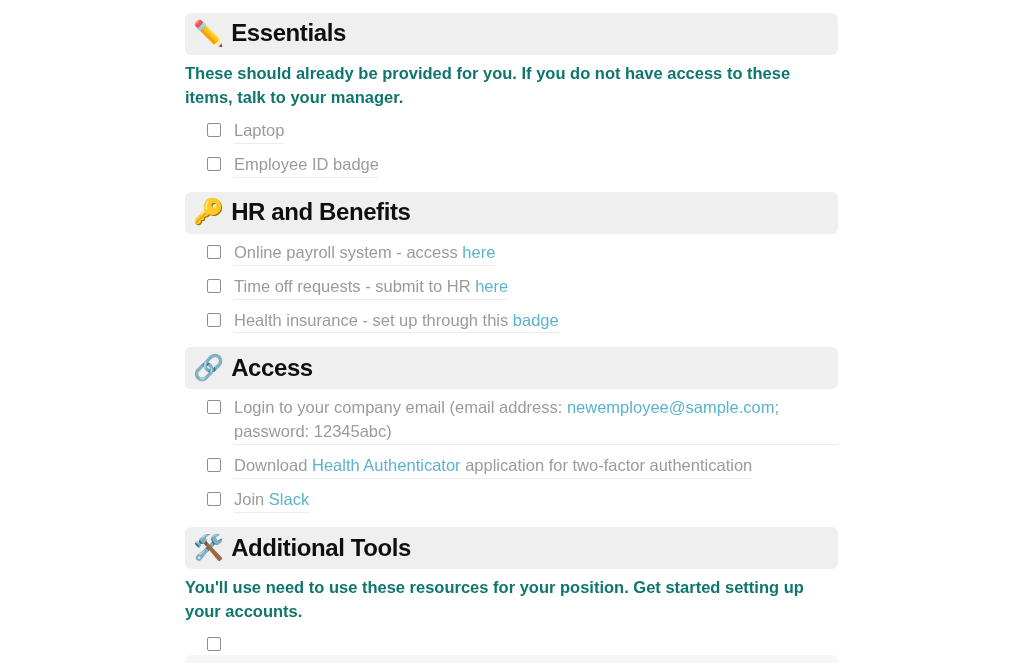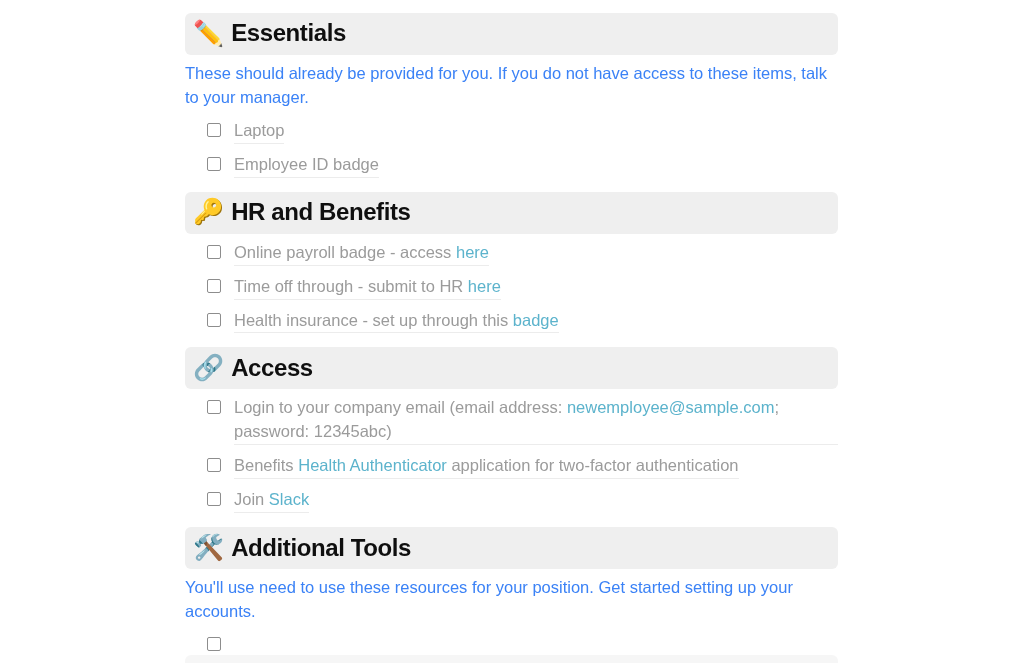--- a/index.html
+++ b/index.html
@@ -50,23 +50,24 @@
     color: #0f0f0f;
     letter-spacing: -0.4px;
     line-height: 1.05;
     font-family: "Liberation Sans", sans-serif;
   }
 
   
   .desc {
     font-size: 16.5px;
     line-height: 1.45;
-    color: #3b82f6;
+    color: #0f766e;
     margin: 4px 0 9px 0;
     max-width: 645px;
+    font-weight: bold;
   }
 
   
   .checklist {
     margin: 0 0 14px 0;
     padding: 0;
     list-style: none;
   }
   .check-row {
     display: flex;
@@ -138,46 +139,46 @@
     </div>
 
     <div class="section-block">
       <div class="section-header">
         <span class="section-emoji">🔑</span>
         <span class="section-title">HR and Benefits</span>
       </div>
       <ul class="checklist">
         <li class="check-row">
           <span class="checkbox"></span>
-          <span class="check-label"><span>Online payroll badge - access </span><a class="lnk">here</a></span>
-        </li>
-        <li class="check-row">
-          <span class="checkbox"></span>
-          <span class="check-label"><span>Time off through - submit to HR </span><a class="lnk">here</a></span>
+          <span class="check-label"><span>Online payroll system - access </span><a class="lnk">here</a></span>
+        </li>
+        <li class="check-row">
+          <span class="checkbox"></span>
+          <span class="check-label"><span>Time off requests - submit to HR </span><a class="lnk">here</a></span>
         </li>
         <li class="check-row">
           <span class="checkbox"></span>
           <span class="check-label"><span>Health insurance - set up through this </span><a class="lnk">badge</a></span>
         </li>
       </ul>
     </div>
 
     <div class="section-block">
       <div class="section-header">
         <span class="section-emoji">🔗</span>
         <span class="section-title">Access</span>
       </div>
       <ul class="checklist">
         <li class="check-row">
           <span class="checkbox"></span>
           <span class="check-label"><span>Login to your company email (email address: </span><a class="lnk">newemployee@sample.com</a><span>; password: 12345abc)</span></span>
         </li>
         <li class="check-row">
           <span class="checkbox"></span>
-          <span class="check-label"><span>Benefits </span><a class="lnk">Health Authenticator</a><span> application for two-factor authentication</span></span>
+          <span class="check-label"><span>Download </span><a class="lnk">Health Authenticator</a><span> application for two-factor authentication</span></span>
         </li>
         <li class="check-row">
           <span class="checkbox"></span>
           <span class="check-label"><span>Join </span><a class="lnk">Slack</a><span></span></span>
         </li>
       </ul>
     </div>
 
     <div class="section-block">
       <div class="section-header">

